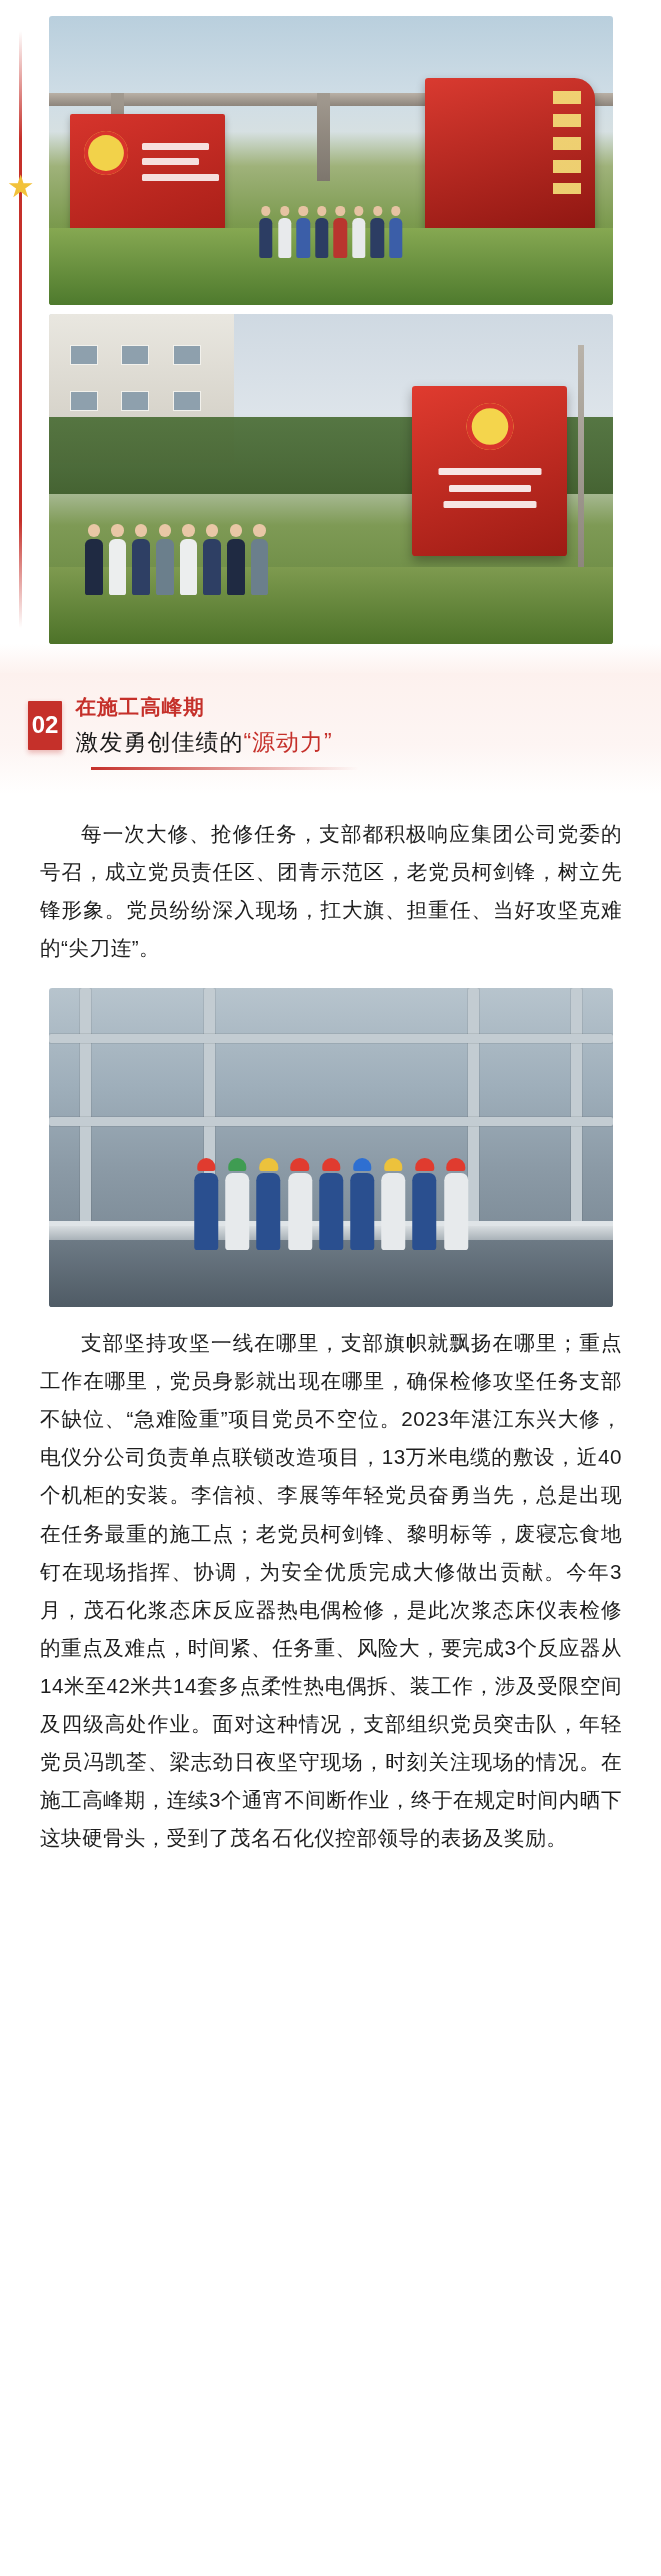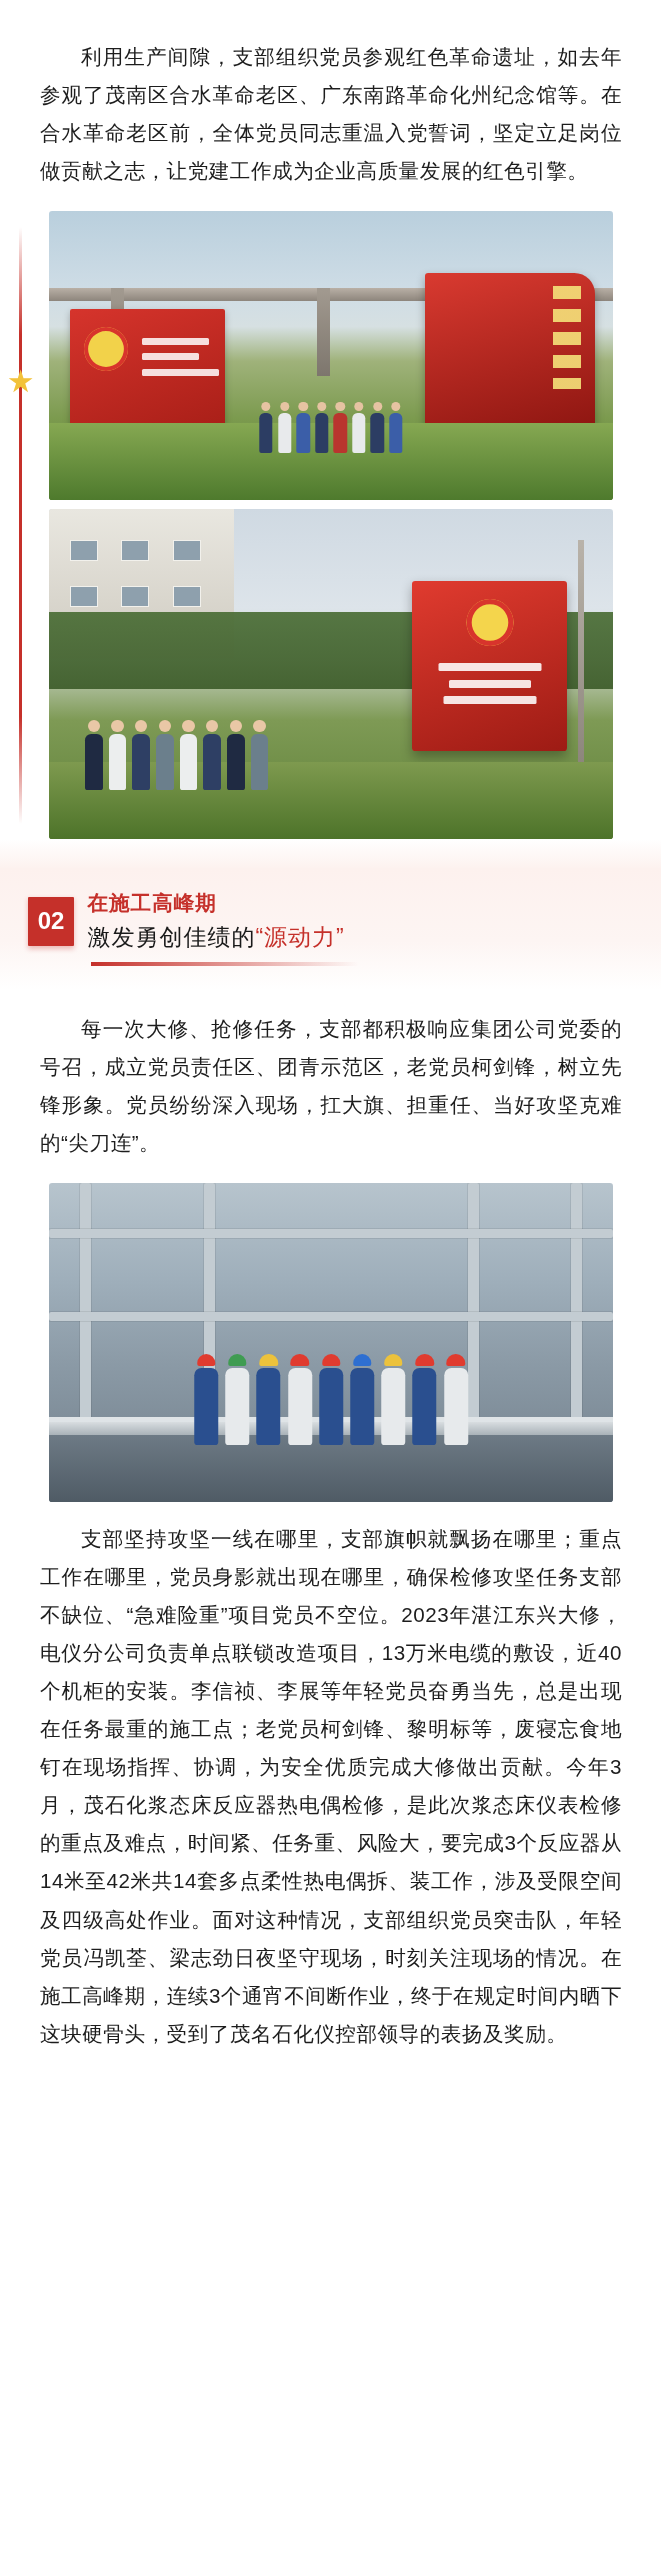--- a/index.html
+++ b/index.html
@@ -286,21 +286,21 @@
     padding: 20.6px 0 24px 0;
   }
   .section-head {
     position: relative;
     display: flex;
     align-items: center;
     padding-left: 28px;
   }
   .sec-num {
     flex: 0 0 auto;
-    width: 46px; height: 49px;
+    width: 34px; height: 49px;
     background: #c5302a;
     color: #ffffff;
     font-size: 24px;
     font-weight: bold;
     display: flex; align-items: center; justify-content: center;
     border-radius: 1px;
     margin-right: 13.4px;
     box-shadow: 0 2.1px 5.2px rgba(197,48,42,.3);
   }
   .sec-titles { display: flex; flex-direction: column; gap: 5.2px; }
@@ -336,21 +336,20 @@
     line-height: 31px;
     text-align: center;
   }
 </style>
 </head>
 <body>
 
 <div class="page">
 
   <div>
-    <p class="para first">利用生产间隙，支部组织党员参观红色革命遗址，如去年参观了茂南区合水革命老区、广东南路革命化州纪念馆等。在合水革命老区前，全体党员同志重温入党誓词，坚定立足岗位做贡献之志，让党建工作成为企业高质量发展的红色引擎。</p>
 
     <div style="position:relative;">
       <div class="left-rail" style="top:15.5px;bottom:15.5px;"></div>
       <div class="star" style="top:155px;">★</div>
 
       <div class="photo-wrap">
         <div class="photo ph1">
           <div class="sky-pole"></div>
           <div class="pillar" style="left:62px;"></div>
           <div class="pillar" style="left:268px;"></div>

